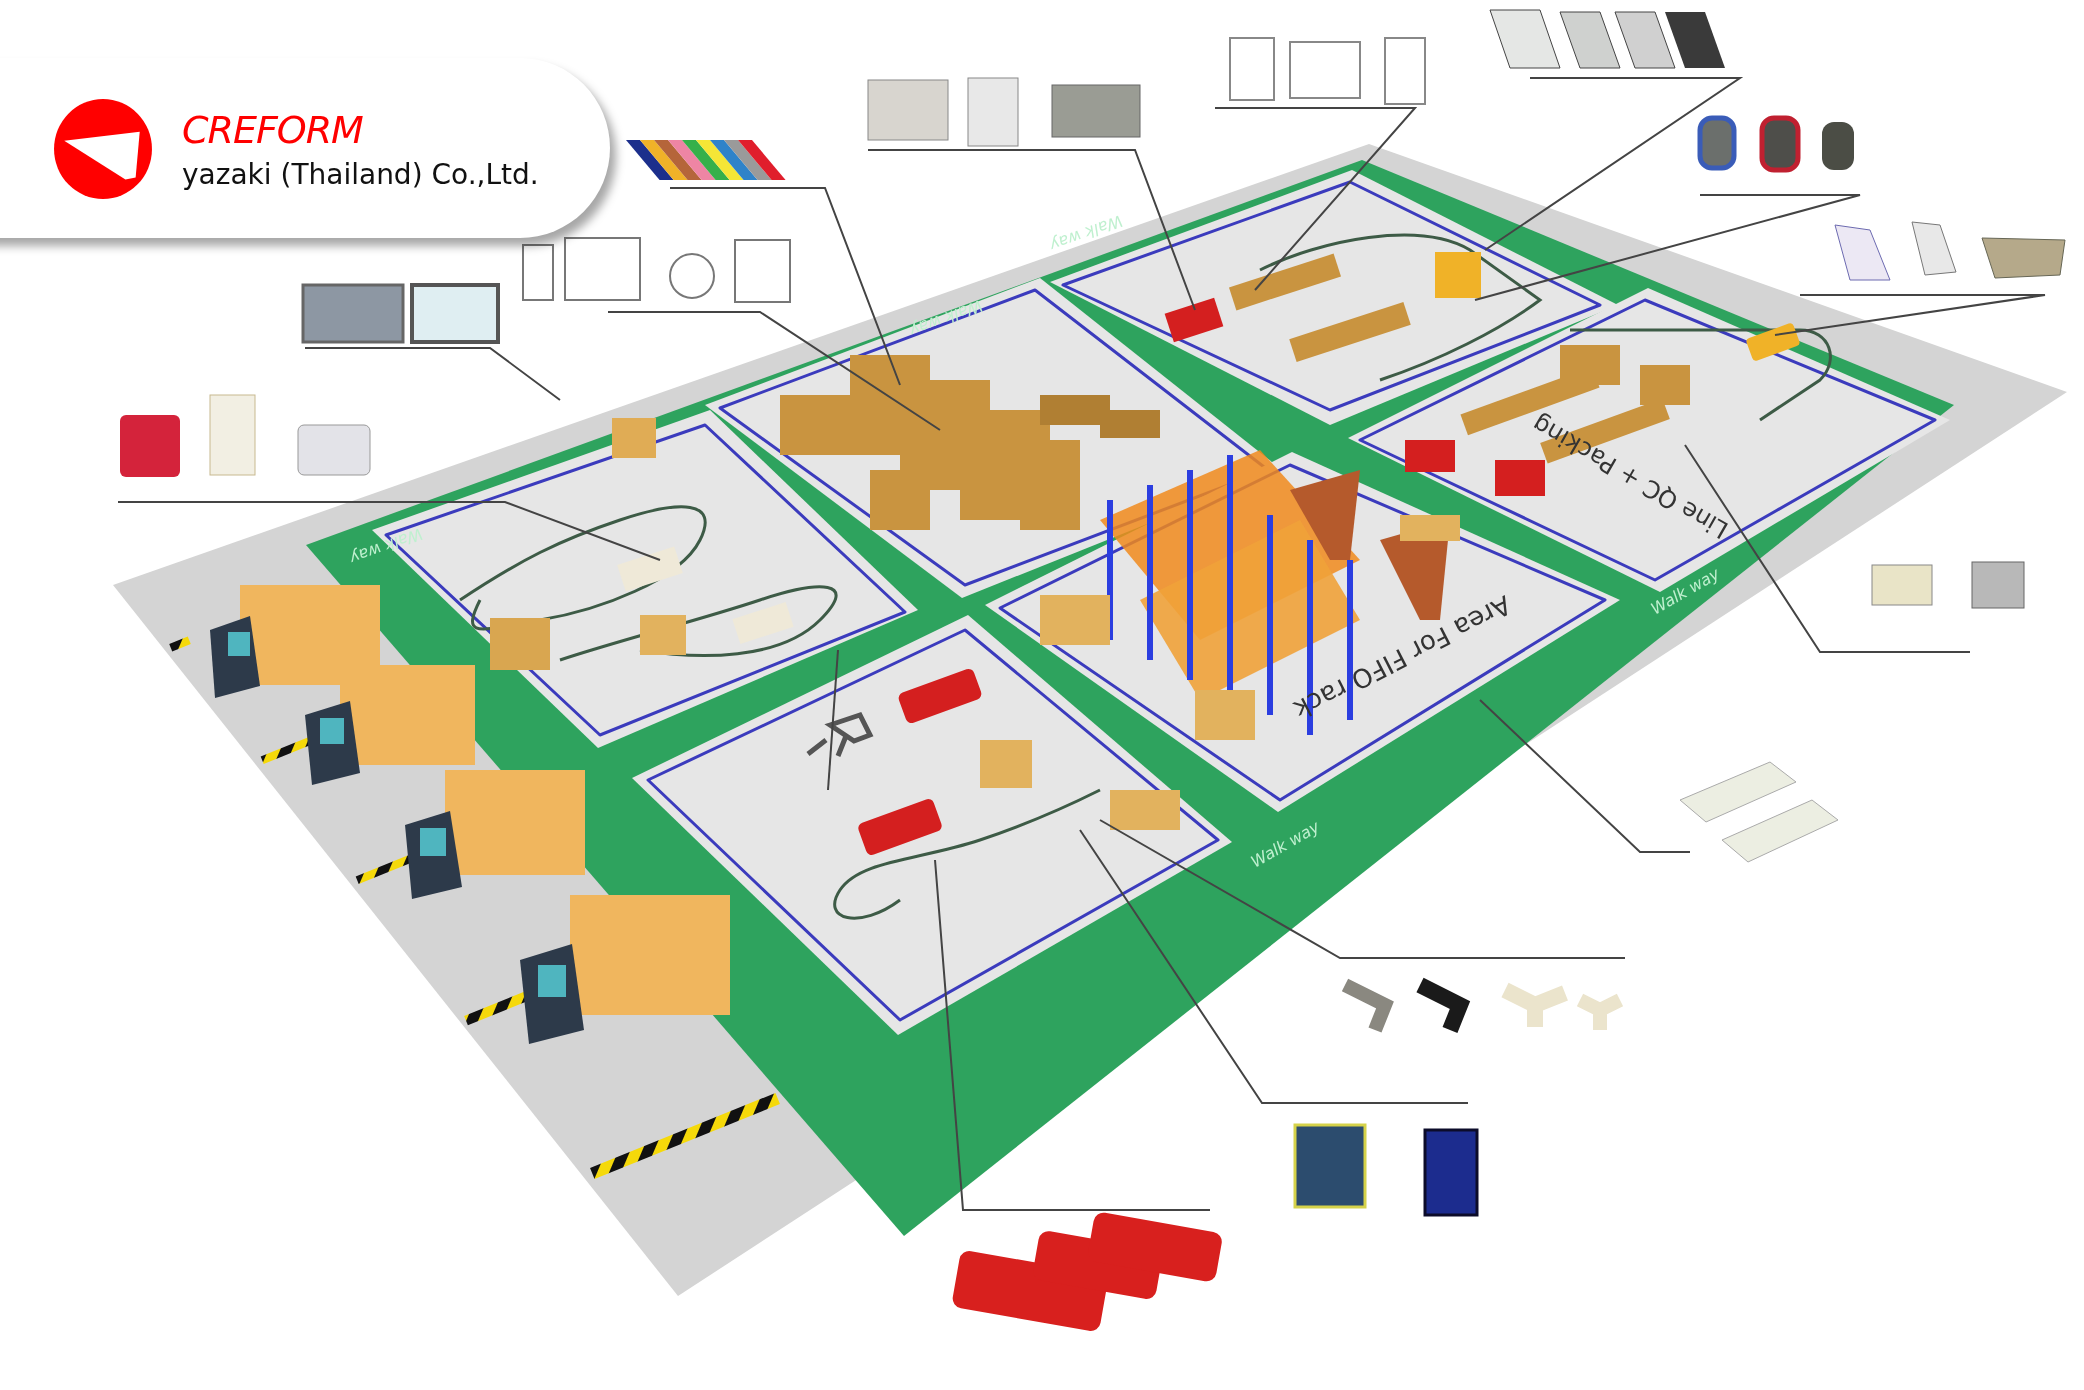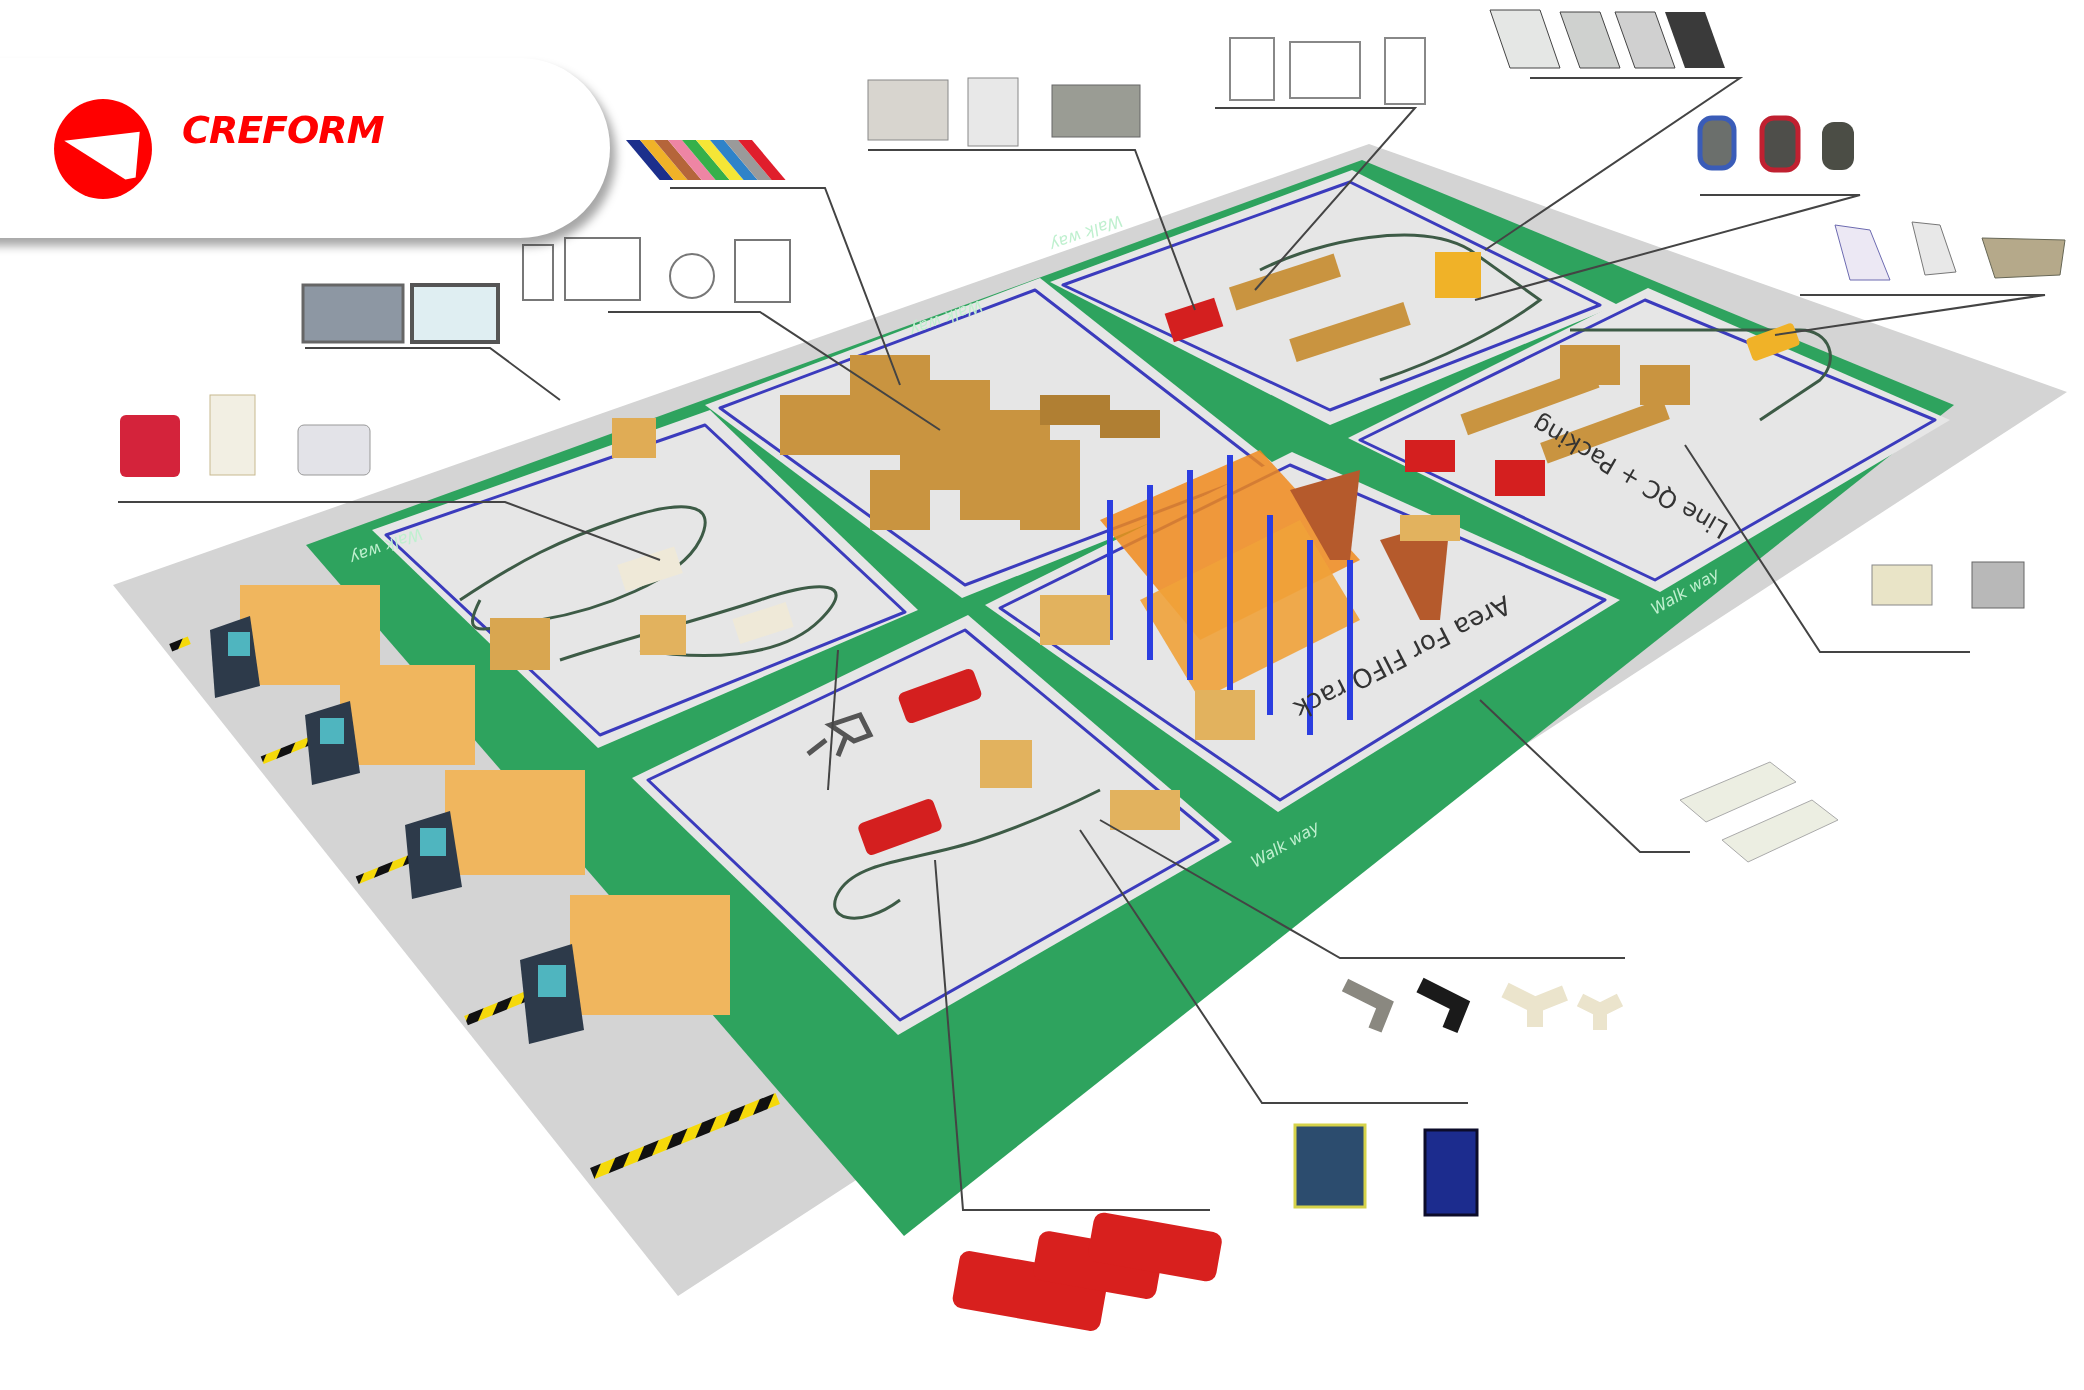--- a/index.html
+++ b/index.html
@@ -7,38 +7,39 @@
   #stage { position: absolute; left: 0; top: 0; width: 2084px; height: 1390px; }
   .logo-card {
     position: absolute; left: -40px; top: 58px; width: 650px; height: 180px;
     background: #ffffff; border-radius: 0 90px 90px 0;
     box-shadow: 6px 8px 10px rgba(0,0,0,0.35);
     z-index: 5;
   }
   .logo-mark { position: absolute; left: 92px; top: 40px; width: 102px; height: 102px; }
   .logo-brand {
     position: absolute; left: 222px; top: 50px; color: #ff0000;
-    font-family: "DejaVu Sans", sans-serif; font-weight: bold; font-style: italic;
+    font-family: "DejaVu Sans", sans-serif; font-weight: normal; font-style: italic;
     font-size: 38px; letter-spacing: -1px;
   }
   .logo-sub {
     position: absolute; left: 222px; top: 100px; color: #111;
     font-family: "DejaVu Sans", sans-serif; font-size: 28px;
   }
   svg text { font-family: "DejaVu Sans", sans-serif; }
 </style>
 </head>
 <body>
 
 <div class="logo-card">
   <svg class="logo-mark" viewBox="0 0 100 100">
     <ellipse cx="50" cy="50" rx="48" ry="49" fill="#ff0000"></ellipse>
     <path d="M12 42 L86 33 L82 78 L72 80 Z" fill="#ffffff"></path>
   </svg>
   <div class="logo-brand">CREFORM</div>
+  <div class="logo-sub">yazaki (Thailand) Co.,Ltd.</div>
 </div>
 
 <svg id="stage" viewBox="0 0 2084 1390" xmlns="http://www.w3.org/2000/svg">
   <defs>
     <pattern id="hazard" width="22" height="22" patternUnits="userSpaceOnUse" patternTransform="rotate(45)">
       <rect width="11" height="22" fill="#111"></rect>
       <rect x="11" width="11" height="22" fill="#f5d90a"></rect>
     </pattern>
   </defs>
 

